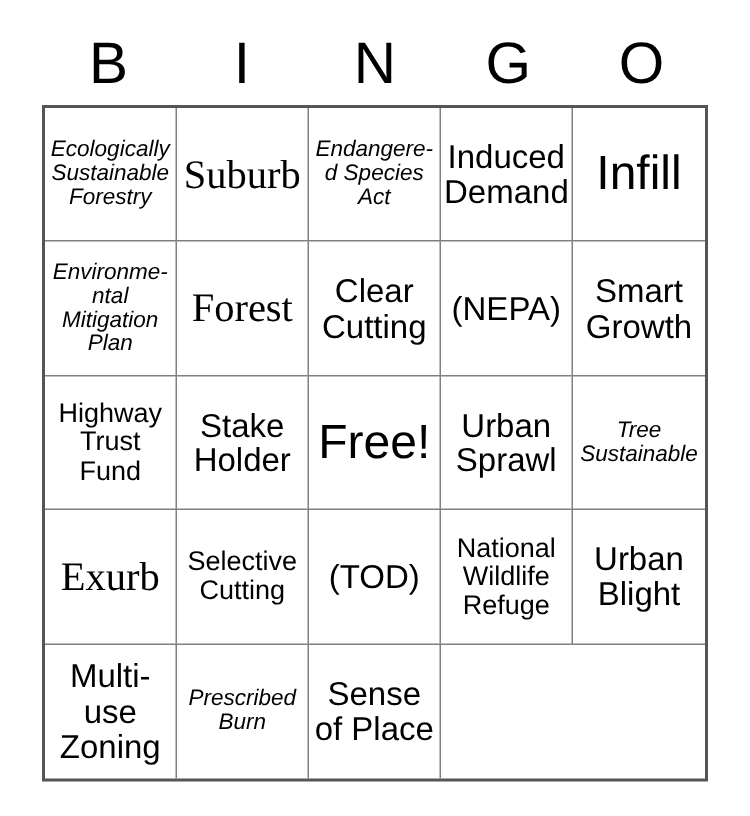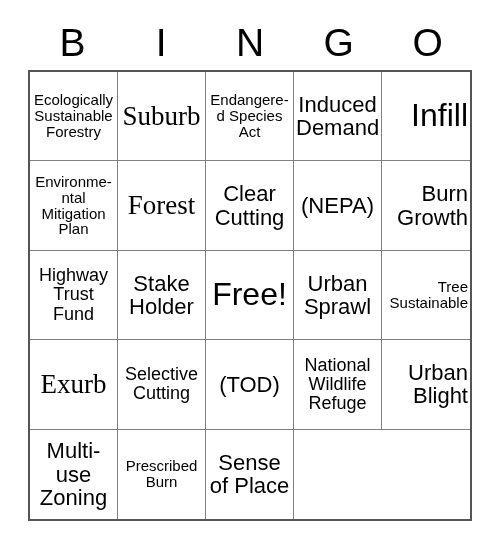--- a/index.html
+++ b/index.html
@@ -53,35 +53,35 @@
     border-right: 1px solid #808080;
     border-bottom: 1px solid #808080;
     box-sizing: border-box;
     display: flex;
     align-items: center;
     justify-content: center;
     text-align: center;
     padding: 1px 2px;
     overflow: hidden;
   }
-  .cell:nth-child(5n) { border-right: none; text-align: right; }
+  .cell:nth-child(5n) { border-right: none; }
   .cell:nth-child(n+21) { border-bottom: none; }
 
   .cell span {
     display: block;
     width: 100%;
     line-height: 1.06;
   }
 
   
   .fs-xl   { font-size: 32px; }
   .fs-lg   { font-size: 27px; font-family: Liberation Serif, serif; }
   .fs-md   { font-size: 22px; }
   .fs-sm   { font-size: 18px; }
-  .fs-xs   { font-size: 15px; }
+  .fs-xs   { font-size: 15px; font-style: italic; }
 </style>
 </head>
 <body>
 
 <div id="card">
 
   <div id="header">
     <div class="header-cell">B</div>
     <div class="header-cell">I</div>
     <div class="header-cell">N</div>
@@ -111,21 +111,21 @@
       <div class="cell">
         <span class="fs-lg">Forest</span>
       </div>
       <div class="cell">
         <span class="fs-md">Clear Cutting</span>
       </div>
       <div class="cell">
         <span class="fs-md">(NEPA)</span>
       </div>
       <div class="cell">
-        <span class="fs-md">Burn Growth</span>
+        <span class="fs-md">Smart Growth</span>
       </div>
       <div class="cell">
         <span class="fs-sm">Highway Trust Fund</span>
       </div>
       <div class="cell">
         <span class="fs-md">Stake Holder</span>
       </div>
       <div class="cell">
         <span class="fs-xl">Free!</span>
       </div>

